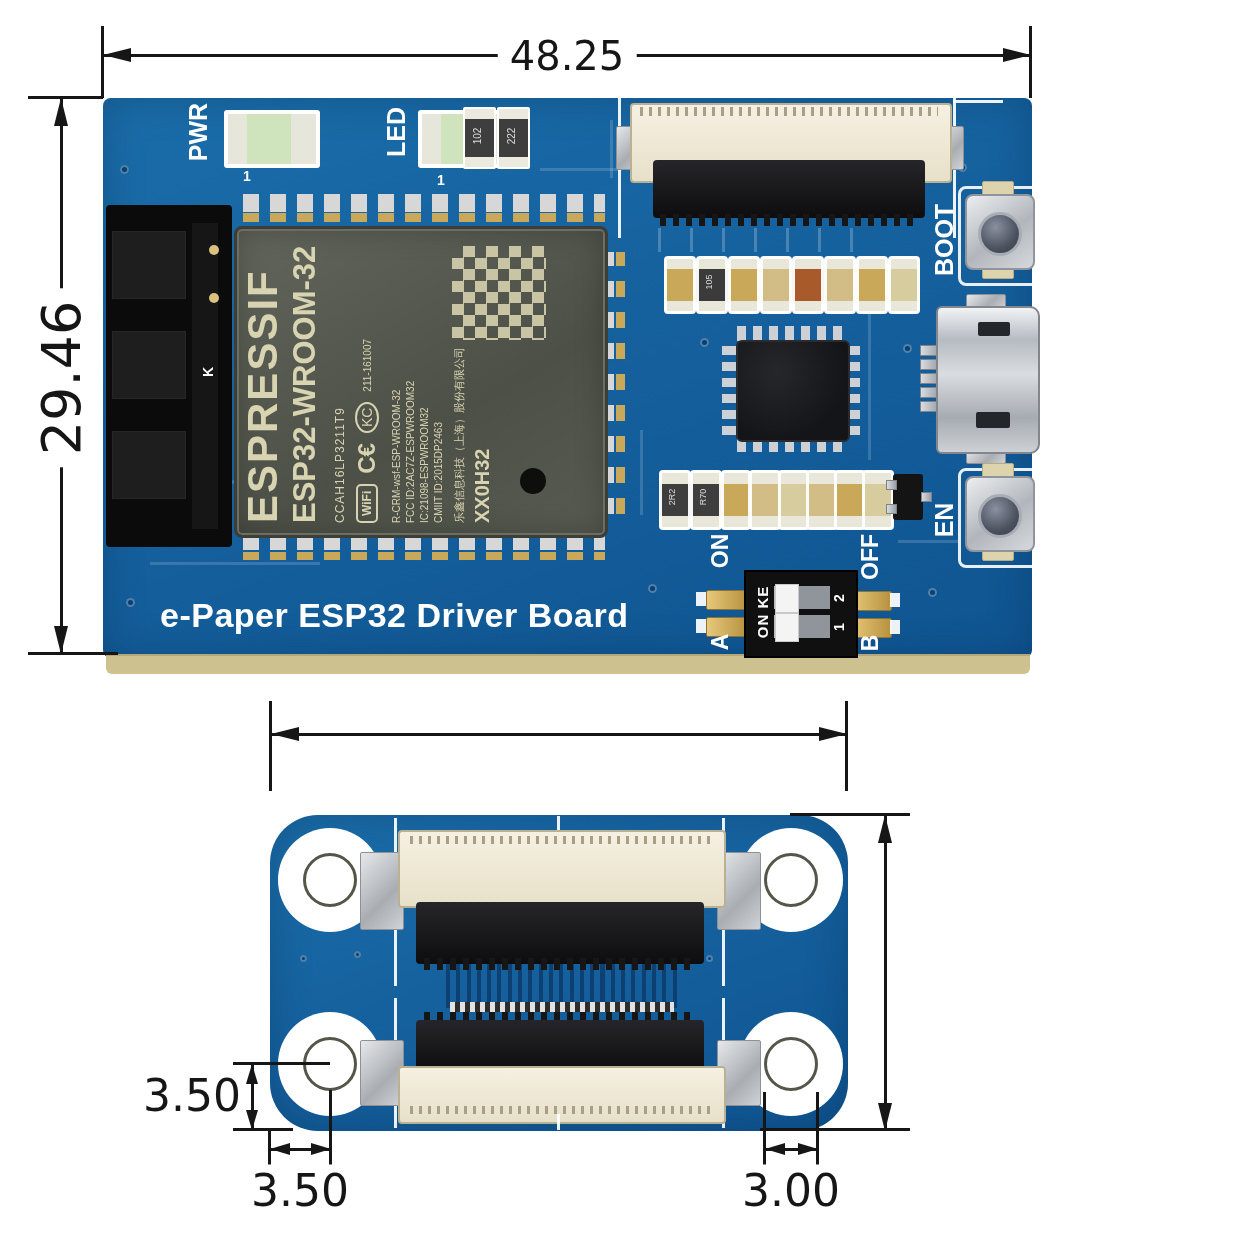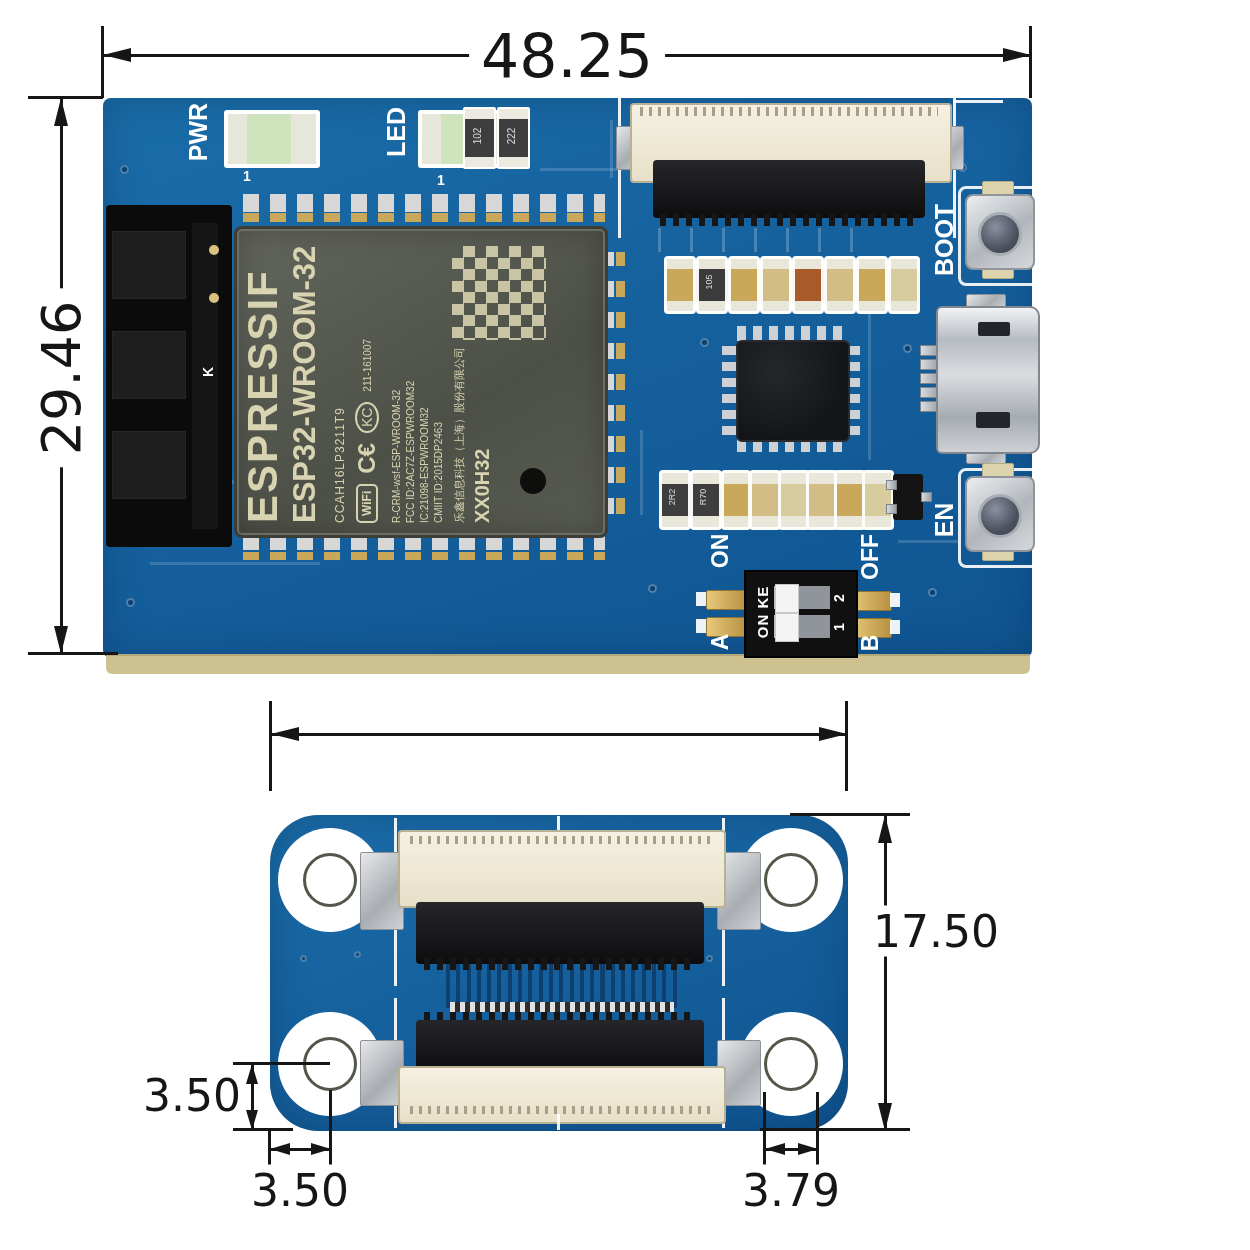--- a/index.html
+++ b/index.html
@@ -225,20 +225,21 @@
   <div class="a" style="left:775px;top:584px;width:22px;height:27px;background:#f4f4f4;border:1px solid #c9c9c9;"></div>
   <div class="a" style="left:774px;top:615px;width:56px;height:23px;background:linear-gradient(90deg,#b9bdc0 0 45%,#8f959a 45%);"></div>
   <div class="a" style="left:775px;top:613px;width:22px;height:27px;background:#f4f4f4;border:1px solid #c9c9c9;"></div>
   <div class="a ctr-rot silk" style="left:839px;top:598px;font-size:14px;">2</div>
   <div class="a ctr-rot silk" style="left:839px;top:627px;font-size:14px;">1</div>
   <div class="a silk ctr-rot" style="left:720px;top:551px;font-size:23px;">ON</div>
   <div class="a silk ctr-rot" style="left:720px;top:642px;font-size:23px;">A</div>
   <div class="a silk ctr-rot" style="left:870px;top:557px;font-size:23px;">OFF</div>
   <div class="a silk ctr-rot" style="left:870px;top:643px;font-size:23px;">B</div>
 
+  <div class="a silk" style="left:160px;top:598px;font-size:34px;letter-spacing:.5px;">e-Paper ESP32 Driver Board</div>
 
   <div class="a board" style="left:270px;top:815px;width:578px;height:316px;border-radius:48px;"></div>
 
   <div class="a hole-outer" style="left:278px;top:828px;width:104px;height:104px;"></div>
   <div class="a hole-inner" style="left:303px;top:853px;width:54px;height:54px;"></div>
   <div class="a hole-outer" style="left:739px;top:828px;width:104px;height:104px;"></div>
   <div class="a hole-inner" style="left:764px;top:853px;width:54px;height:54px;"></div>
   <div class="a hole-outer" style="left:278px;top:1012px;width:104px;height:104px;"></div>
   <div class="a hole-inner" style="left:303px;top:1037px;width:54px;height:54px;"></div>
   <div class="a hole-outer" style="left:739px;top:1012px;width:104px;height:104px;"></div>
@@ -270,57 +271,56 @@
   <div class="a fpc-latch" style="left:416px;top:1020px;width:288px;height:52px;"></div>
   <div class="a fpc-body" style="left:398px;top:1066px;width:324px;height:54px;"></div>
   <div class="a pinstripe" style="left:410px;top:1106px;width:300px;height:8px;"></div>
   <div class="a silkline" style="left:557px;top:1114px;width:3px;height:16px;"></div>
 
   <div class="a dim" style="left:101px;top:26px;width:3px;height:72px;"></div>
   <div class="a dim" style="left:1029px;top:26px;width:3px;height:72px;"></div>
   <div class="a dim" style="left:103px;top:54px;width:928px;height:3px;"></div>
   <div class="a arrL" style="left:103px;top:48px;"></div>
   <div class="a arrR" style="left:1003px;top:48px;"></div>
-  <div class="a ctr dimtxt" style="left:567px;top:56px;font-size:60px;">48.25</div>
+  <div class="a ctr dimtxt" style="left:567px;top:56px;font-size:40px;">48.25</div>
 
   <div class="a dim" style="left:28px;top:96px;width:75px;height:3px;"></div>
   <div class="a dim" style="left:28px;top:652px;width:90px;height:3px;"></div>
   <div class="a dim" style="left:60px;top:98px;width:3px;height:556px;"></div>
   <div class="a arrU" style="left:54px;top:98px;"></div>
   <div class="a arrD" style="left:54px;top:626px;"></div>
   <div class="a ctr-rot dimtxt" style="left:61px;top:378px;font-size:54px;">29.46</div>
 
   <div class="a dim" style="left:269px;top:701px;width:3px;height:90px;"></div>
   <div class="a dim" style="left:845px;top:701px;width:3px;height:90px;"></div>
   <div class="a dim" style="left:271px;top:733px;width:576px;height:3px;"></div>
   <div class="a arrL" style="left:271px;top:727px;"></div>
   <div class="a arrR" style="left:819px;top:727px;"></div>
 
   <div class="a dim" style="left:790px;top:813px;width:120px;height:3px;"></div>
   <div class="a dim" style="left:760px;top:1128px;width:150px;height:3px;"></div>
   <div class="a dim" style="left:884px;top:815px;width:3px;height:316px;"></div>
   <div class="a arrU" style="left:878px;top:815px;"></div>
   <div class="a arrD" style="left:878px;top:1103px;"></div>
-  <div class="a ctr dimtxt" style="left:936px;top:931px;font-size:44px;">17.50</div>
 
   <div class="a dim" style="left:233px;top:1062px;width:97px;height:3px;"></div>
   <div class="a dim" style="left:233px;top:1128px;width:60px;height:3px;"></div>
   <div class="a dim" style="left:251px;top:1064px;width:3px;height:66px;"></div>
   <div class="a arrU sm" style="left:246px;top:1064px;"></div>
   <div class="a arrD sm" style="left:246px;top:1110px;"></div>
   <div class="a ctr dimtxt" style="left:192px;top:1095px;font-size:44px;padding:0;">3.50</div>
 
   <div class="a dim" style="left:268px;top:1131px;width:3px;height:76px;"></div>
   <div class="a dim" style="left:329px;top:1090px;width:3px;height:117px;"></div>
   <div class="a dim" style="left:270px;top:1148px;width:61px;height:3px;"></div>
   <div class="a arrL sm" style="left:270px;top:1143px;"></div>
   <div class="a arrR sm" style="left:311px;top:1143px;"></div>
   <div class="a ctr dimtxt" style="left:300px;top:1190px;font-size:44px;padding:0;">3.50</div>
 
   <div class="a dim" style="left:763px;top:1092px;width:3px;height:115px;"></div>
   <div class="a dim" style="left:816px;top:1092px;width:3px;height:115px;"></div>
   <div class="a dim" style="left:765px;top:1148px;width:53px;height:3px;"></div>
   <div class="a arrL sm" style="left:765px;top:1143px;"></div>
   <div class="a arrR sm" style="left:798px;top:1143px;"></div>
-  <div class="a ctr dimtxt" style="left:791px;top:1190px;font-size:44px;padding:0;">3.79</div>
+  <div class="a ctr dimtxt" style="left:791px;top:1190px;font-size:44px;padding:0;">3.00</div>
 
 
 </div>
 
 </body></html>

